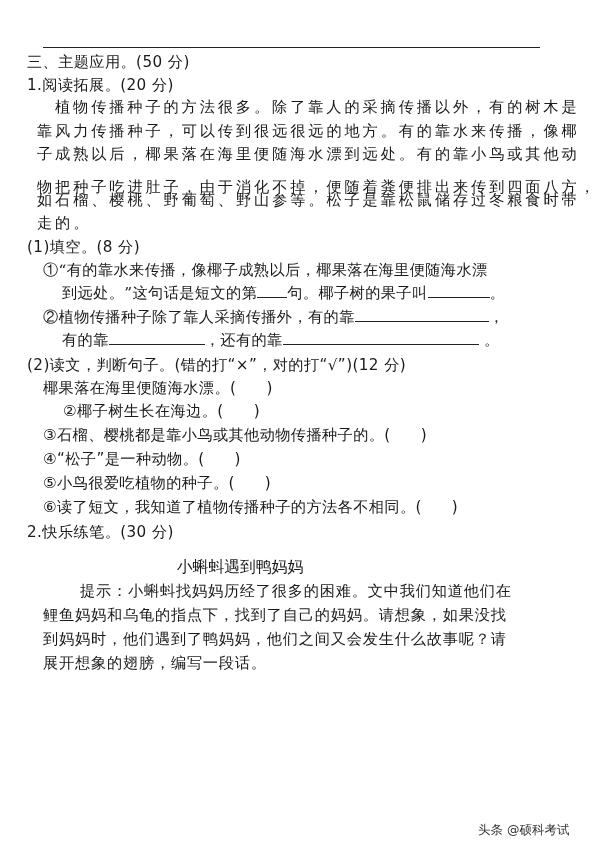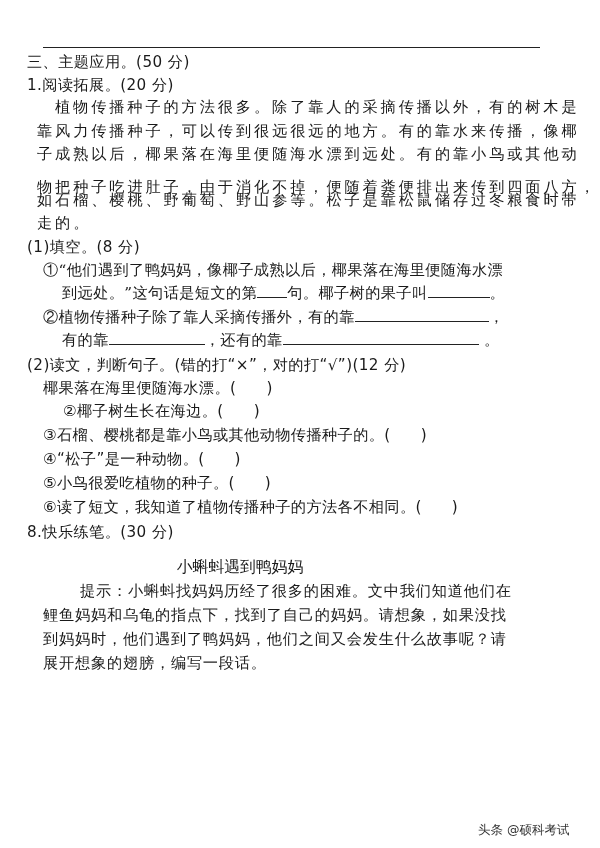--- a/index.html
+++ b/index.html
@@ -86,21 +86,21 @@
   <div class="line body-first serif" style="top:98px;font-family:Liberation Mono, monospace;">植物传播种子的方法很多。除了靠人的采摘传播以外，有的树木是</div>
   <div class="line body-l serif" style="top:121px;">靠风力传播种子，可以传到很远很远的地方。有的靠水来传播，像椰</div>
   <div class="line body-l serif" style="top:144px;">子成熟以后，椰果落在海里便随海水漂到远处。有的靠小鸟或其他动</div>
   <div class="line body-l serif" style="top:167px;margin-top:10px;">物把种子吃进肚子，由于消化不掉，便随着粪便排出来传到四面八方，</div>
   <div class="line body-l serif" style="top:190px;">如石榴、樱桃、野葡萄、野山参等。松子是靠松鼠储存过冬粮食时带</div>
   <div class="line body-l serif" style="top:213px;">走的。</div>
 </div>
 
 <div class="line heading sans" style="top:237px;">(1)填空。(8 分)</div>
 
-<div class="line item serif" style="top:260px;">①“他们遇到了鸭妈妈，像椰子成熟以后，椰果落在海里便随海水漂</div>
+<div class="line item serif" style="top:260px;">①“有的靠水来传播，像椰子成熟以后，椰果落在海里便随海水漂</div>
 <div class="line item-cont serif" style="top:283px;">
   <span>到远处。”这句话是短文的第</span><span class="blank" style="width:30px;"></span><span>句。椰子树的果子叫</span><span class="blank" style="width:62px;"></span><span>。</span>
 </div>
 
 <div class="line item serif" style="top:307px;">
   <span>②植物传播种子除了靠人采摘传播外，有的靠</span><span class="blank" style="width:134px;"></span><span>，</span>
 </div>
 <div class="line item-cont serif" style="top:330px;">
   <span>有的靠</span><span class="blank" style="width:96px;"></span><span>，还有的靠</span><span class="blank" style="width:196px;"></span><span> 。</span>
 </div>
@@ -119,21 +119,21 @@
 <div class="line item sans" style="top:449px;">
   <span>④“松子”是一种动物。(</span><span class="paren-gap" style="width:30px;"></span><span>)</span>
 </div>
 <div class="line item sans" style="top:473px;">
   <span>⑤小鸟很爱吃植物的种子。(</span><span class="paren-gap" style="width:30px;"></span><span>)</span>
 </div>
 <div class="line item sans" style="top:497px;">
   <span>⑥读了短文，我知道了植物传播种子的方法各不相同。(</span><span class="paren-gap" style="width:30px;"></span><span>)</span>
 </div>
 
-<div class="line heading sans" style="top:522px;">8.快乐练笔。(30 分)</div>
+<div class="line heading sans" style="top:522px;">2.快乐练笔。(30 分)</div>
 
 <div class="title-center sans">小蝌蚪遇到鸭妈妈</div>
 
 <div>
   <div class="prompt-l sans" style="top:581px; left:80px;">提示：小蝌蚪找妈妈历经了很多的困难。文中我们知道他们在</div>
   <div class="prompt-l sans" style="top:605px;">鲤鱼妈妈和乌龟的指点下，找到了自己的妈妈。请想象，如果没找</div>
   <div class="prompt-l sans" style="top:629px;">到妈妈时，他们遇到了鸭妈妈，他们之间又会发生什么故事呢？请</div>
   <div class="prompt-l sans" style="top:653px;">展开想象的翅膀，编写一段话。</div>
 </div>
 

